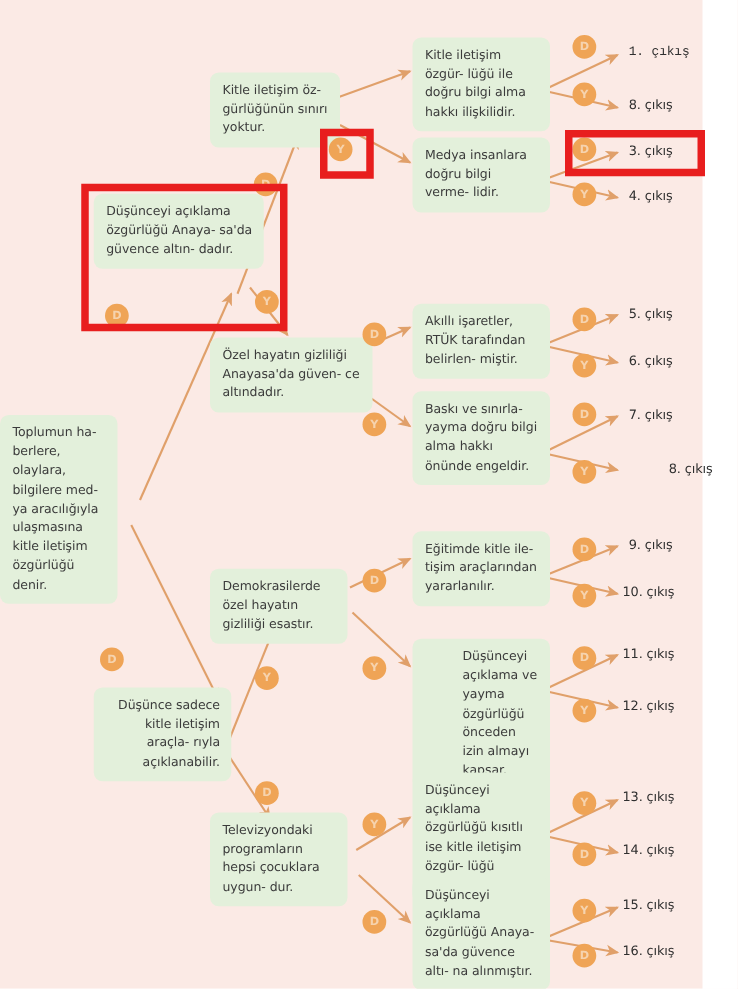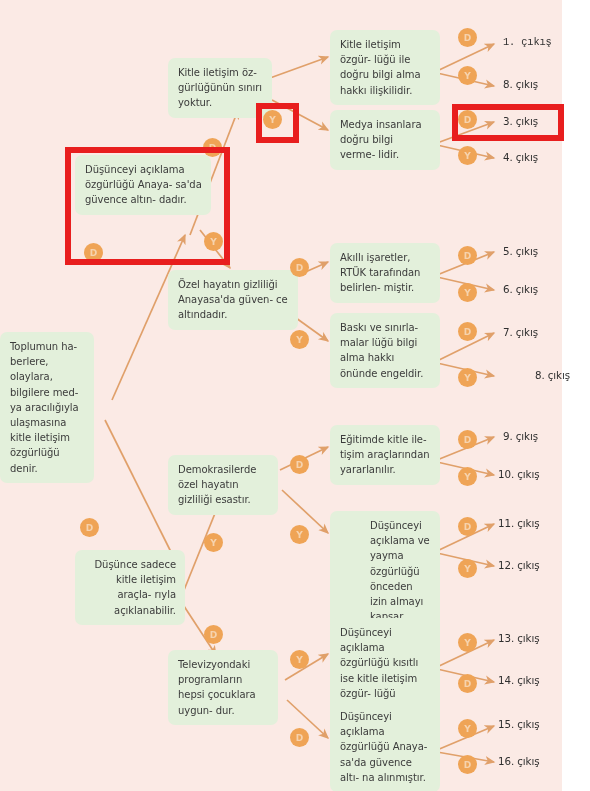--- a/index.html
+++ b/index.html
@@ -141,21 +141,21 @@
 
   <div class="node" style="left:330px;top:110px;width:110px;">Medya insanlara
 doğru bilgi verme-
 lidir.</div>
 
   <div class="node" style="left:330px;top:243px;width:110px;">Akıllı işaretler, RTÜK
 tarafından belirlen-
 miştir.</div>
 
   <div class="node" style="left:330px;top:313px;width:110px;">Baskı ve sınırla-
-malar lüğü bilgi
+yayma doğru bilgi
 alma hakkı önünde
 engeldir.</div>
 
   <div class="node" style="left:75px;top:550px;width:110px;text-align:right;">Düşünce sadece
 kitle iletişim araçla-
 rıyla açıklanabilir.</div>
 
   <div class="node" style="left:168px;top:455px;width:110px;">Demokrasilerde
 özel hayatın gizliliği
 esastır.</div>

